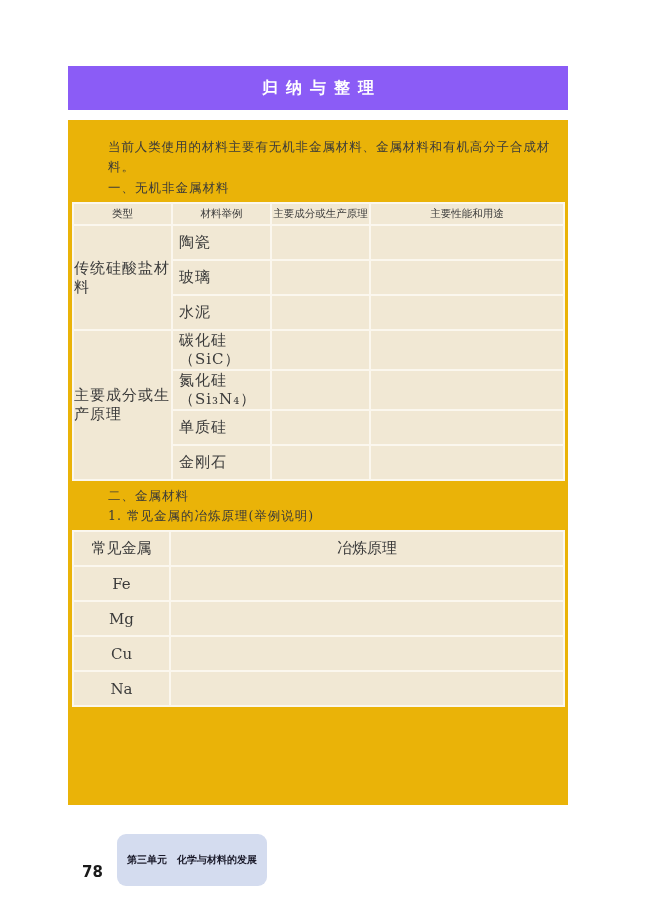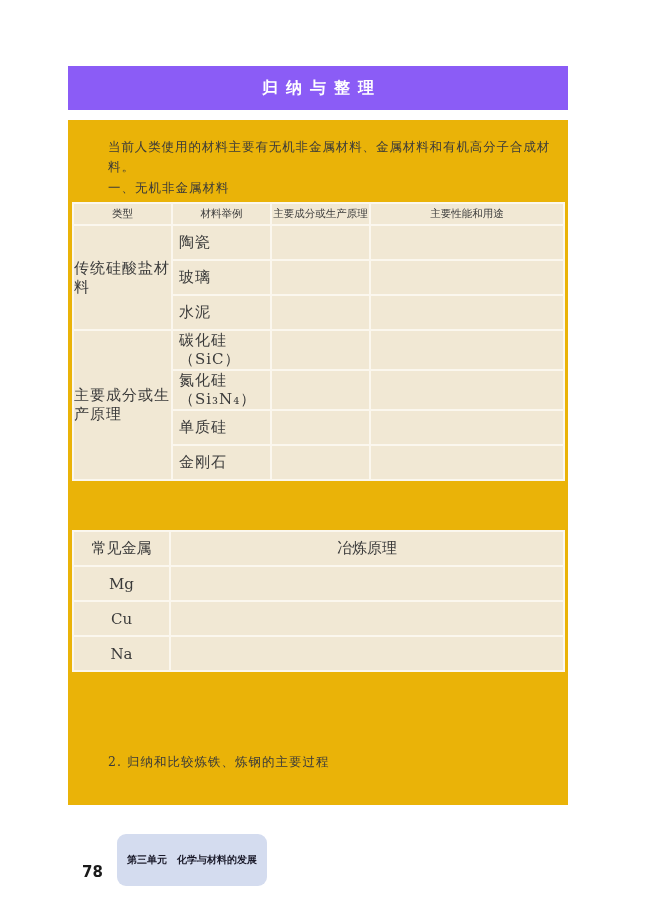--- a/index.html
+++ b/index.html
@@ -90,47 +90,52 @@
           <td></td>
     </tr>
     <tr>
       <td class="ex">金刚石</td>
       <td></td>
           <td></td>
     </tr>
   </tbody>
     </table>
 
+  <div class="para h2">二、金属材料</div>
+  <div class="para h3">1. 常见金属的冶炼原理(举例说明)</div>
 
   <table class="t2">
     <colgroup>
         <col style="width:97px">
         <col>
       </colgroup>
     <tbody>
         <tr class="hdr">
       <td>常见金属</td>
       <td>冶炼原理</td>
+    </tr>
+    <tr>
+      <td>Fe</td>
+      <td></td>
     </tr>
     <tr>
       <td>Mg</td>
       <td></td>
     </tr>
     <tr>
       <td>Cu</td>
       <td></td>
     </tr>
     <tr>
       <td>Na</td>
       <td></td>
     </tr>
   </tbody>
     </table>
 
-  <div class="para h4">2. 归纳和比较炼铁、炼钢的主要过程</div>
 </div>
 
 <div class="footer">
   <span class="page-num">78</span>
   <span class="chapter-pill">
     <span>第三单元</span><span>化学与材料的发展</span>
   </span>
 </div>
 
 </body></html>

